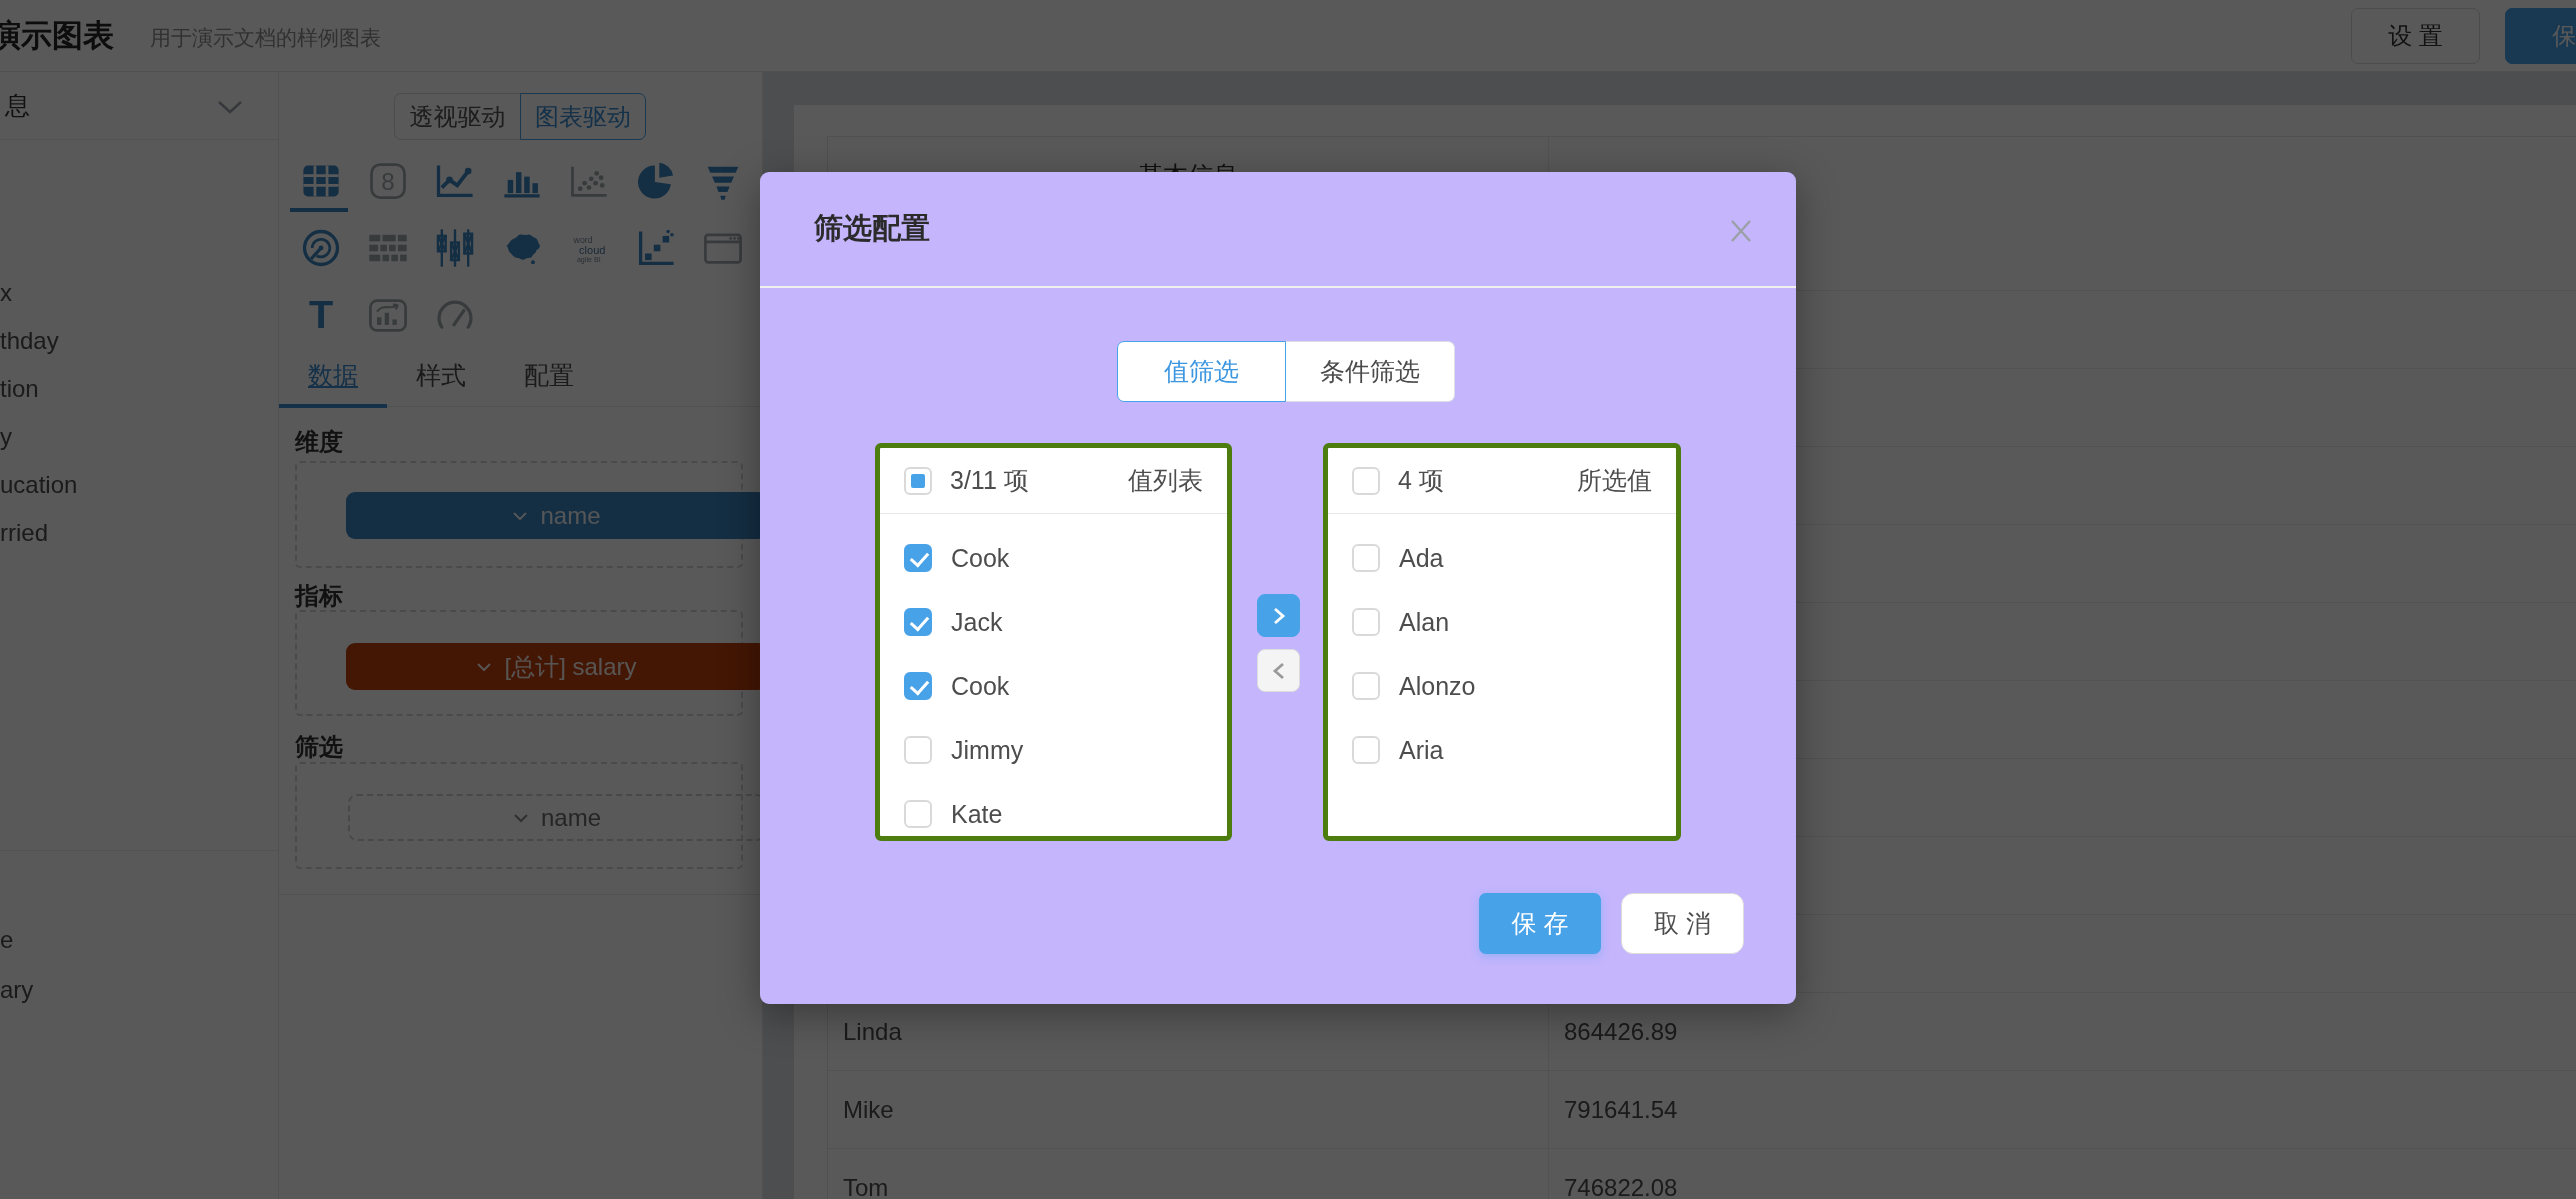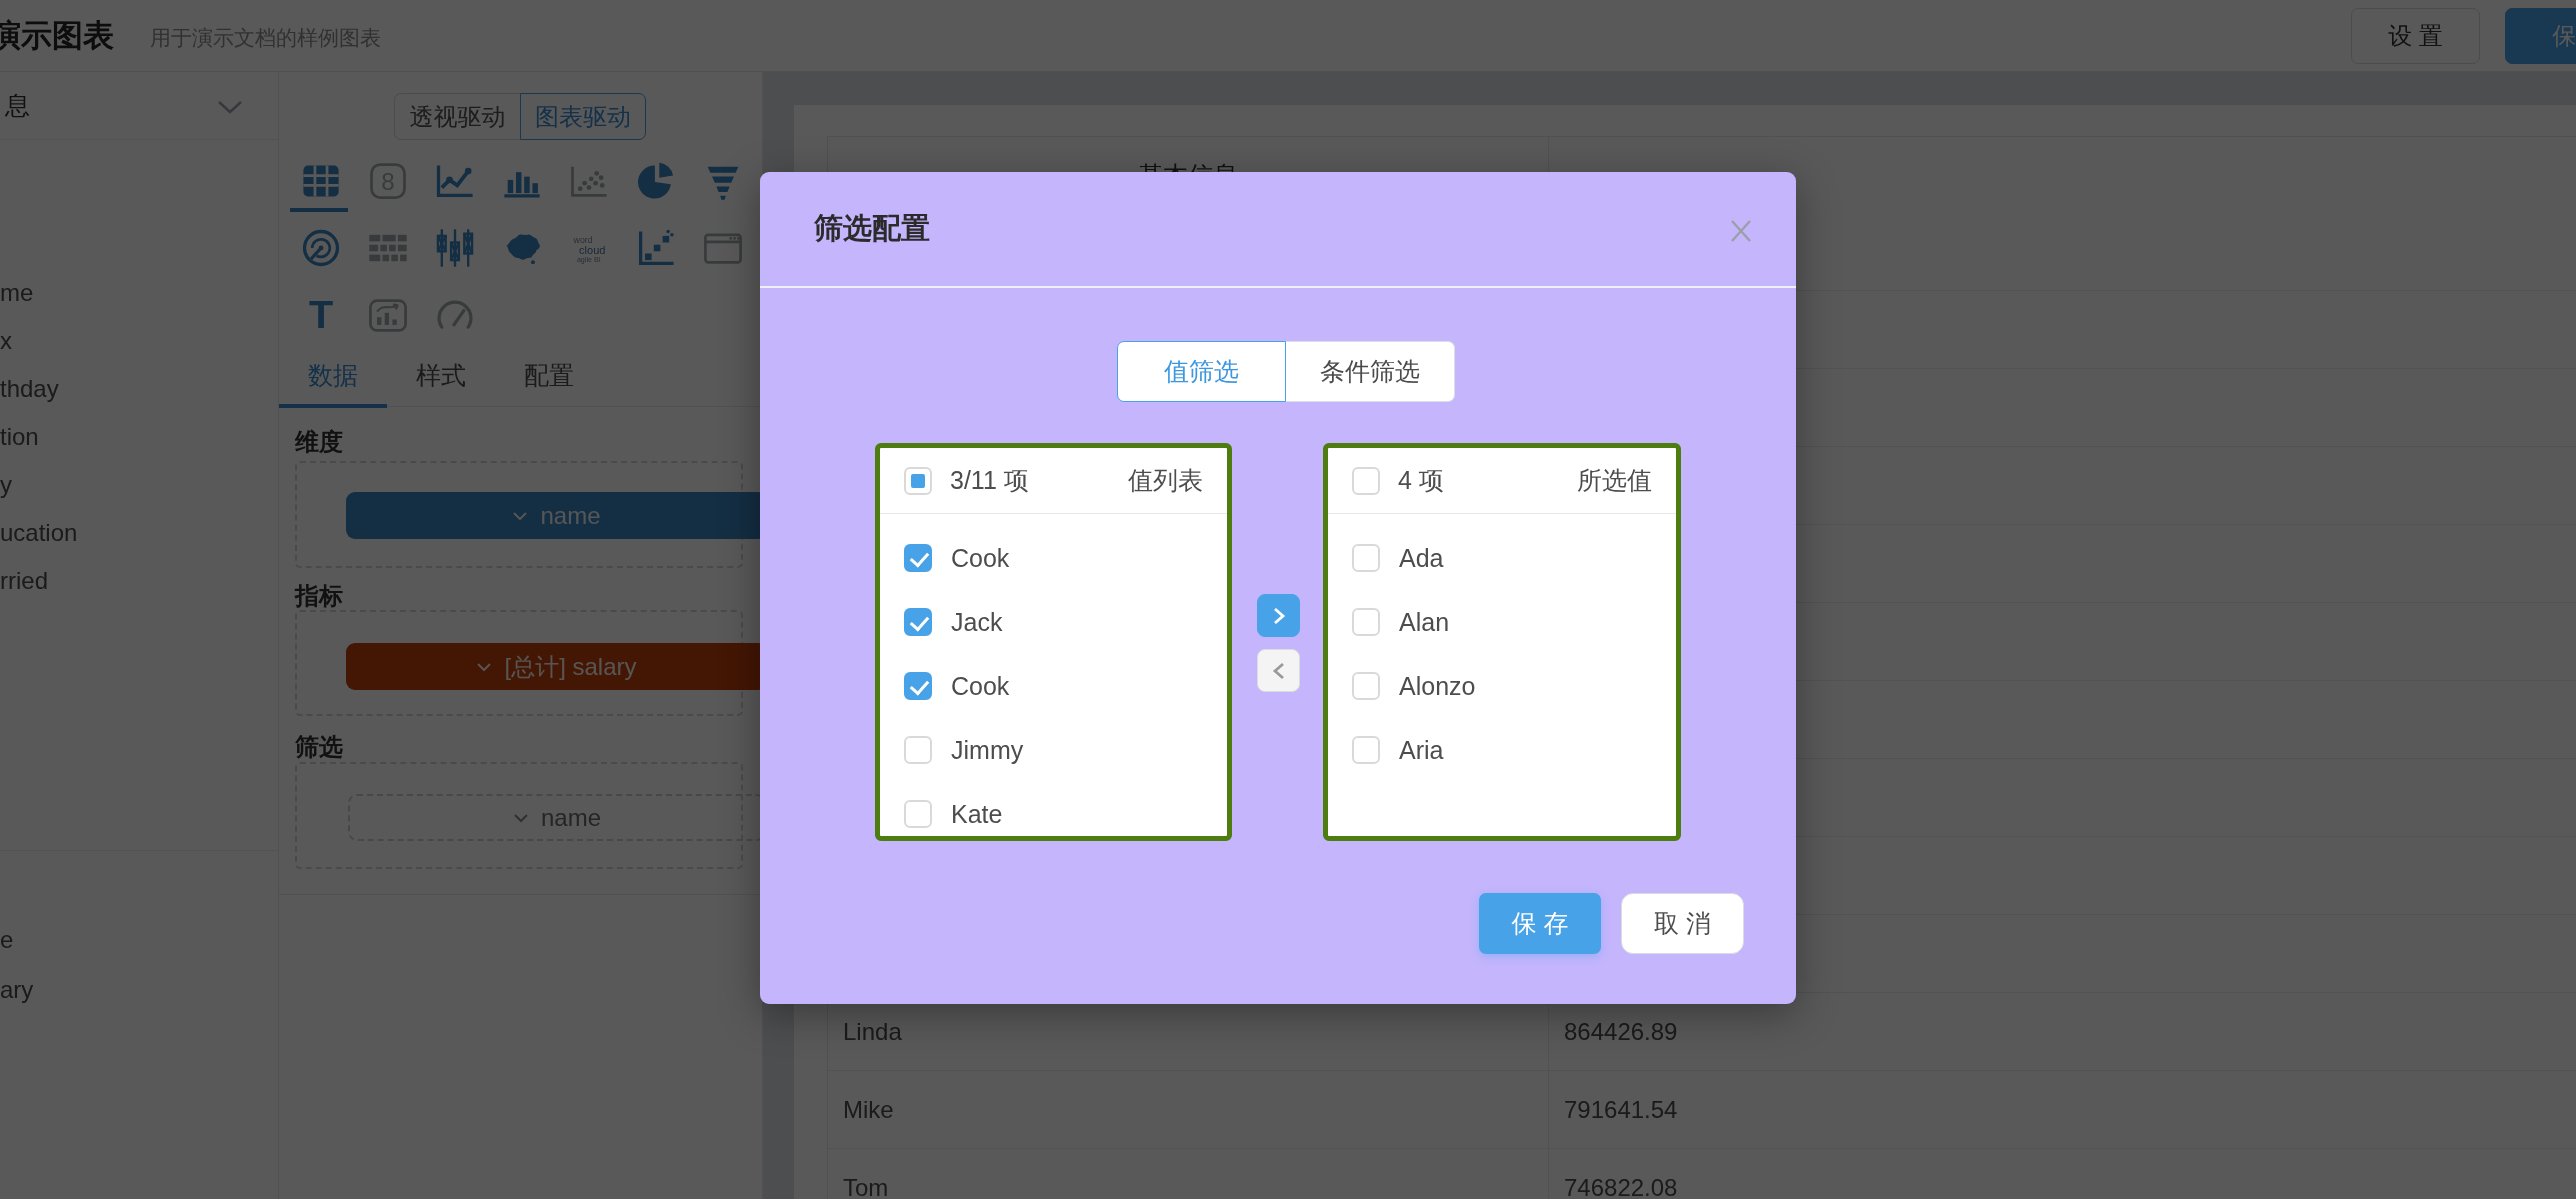--- a/index.html
+++ b/index.html
@@ -43,21 +43,21 @@
                grid-template-columns:repeat(7,67px); grid-auto-rows:67px; }
   .icell { position:relative; display:flex; align-items:center; justify-content:center; cursor:pointer; }
   .icell svg { width:44px; height:44px; }
   .ic-blue { color:#3b84bf; }
   .ic-gray { color:#a2a8ad; }
   .icell.sel::after { content:""; position:absolute; left:3px; bottom:2px; width:58px; height:4px; background:#3b84bf; }
   .panel-tabs { position:absolute; left:0; top:272px; width:100%; height:63px; display:flex;
                 border-bottom:1px solid #e8e8e8; padding-left:0; }
   .ptab { width:108px; height:63px; display:flex; align-items:center; justify-content:center;
           font-size:25px; color:#4d4d4d; cursor:pointer; position:relative; }
-  .ptab.active { color:#3c8ed0; }
+  .ptab.active { color:#3c8ed0;text-decoration:underline; }
   .ptab.active::after { content:""; position:absolute; left:0; bottom:-1px; width:108px; height:4px; background:#3c8ed0; }
   .sect-label { position:absolute; left:16px; font-size:24px; color:#333; font-weight:bold; }
   .dash-box { position:absolute; left:16px; width:448px; border:2px dashed #d4d4d4; border-radius:5px; }
   .pill { position:absolute; left:29px; width:421px; height:47px; border-radius:9px; display:flex;
           align-items:center; justify-content:center; font-size:24px; cursor:pointer;margin-left:20px; }
   .pill-chev { margin-right:12px; display:flex; }
   .pill-dim { background:#3b84bf; color:rgba(255,255,255,0.92); }
   .pill-met { background:#c2410c; color:rgba(255,255,255,0.92); }
   .pill-dash { border:2px dashed #cfcfcf; background:transparent; color:#6a6a6a; }
   .panel-bottom-div { position:absolute; left:0; top:822px; width:100%; border-top:1px solid #e8e8e8; }
@@ -146,21 +146,20 @@
   <div class="sidebar">
     <div class="sb-head">
       <span class="sb-head-label">息</span>
       <span class="sb-chev">
         <svg width="26" height="14" viewBox="0 0 26 14">
             <polyline points="2,2 13,12 24,2" fill="none" stroke="#9aa0ad" stroke-width="2.5"></polyline>
           </svg>
       </span>
     </div>
     <div class="sb-items">
-      <div class="sb-item">me</div>
       <div class="sb-item">x</div>
       <div class="sb-item">thday</div>
       <div class="sb-item">tion</div>
       <div class="sb-item">y</div>
       <div class="sb-item">ucation</div>
       <div class="sb-item">rried</div>
     </div>
     <div class="sb-div"></div>
     <div class="sb-items2">
       <div class="sb-item2">e</div>

